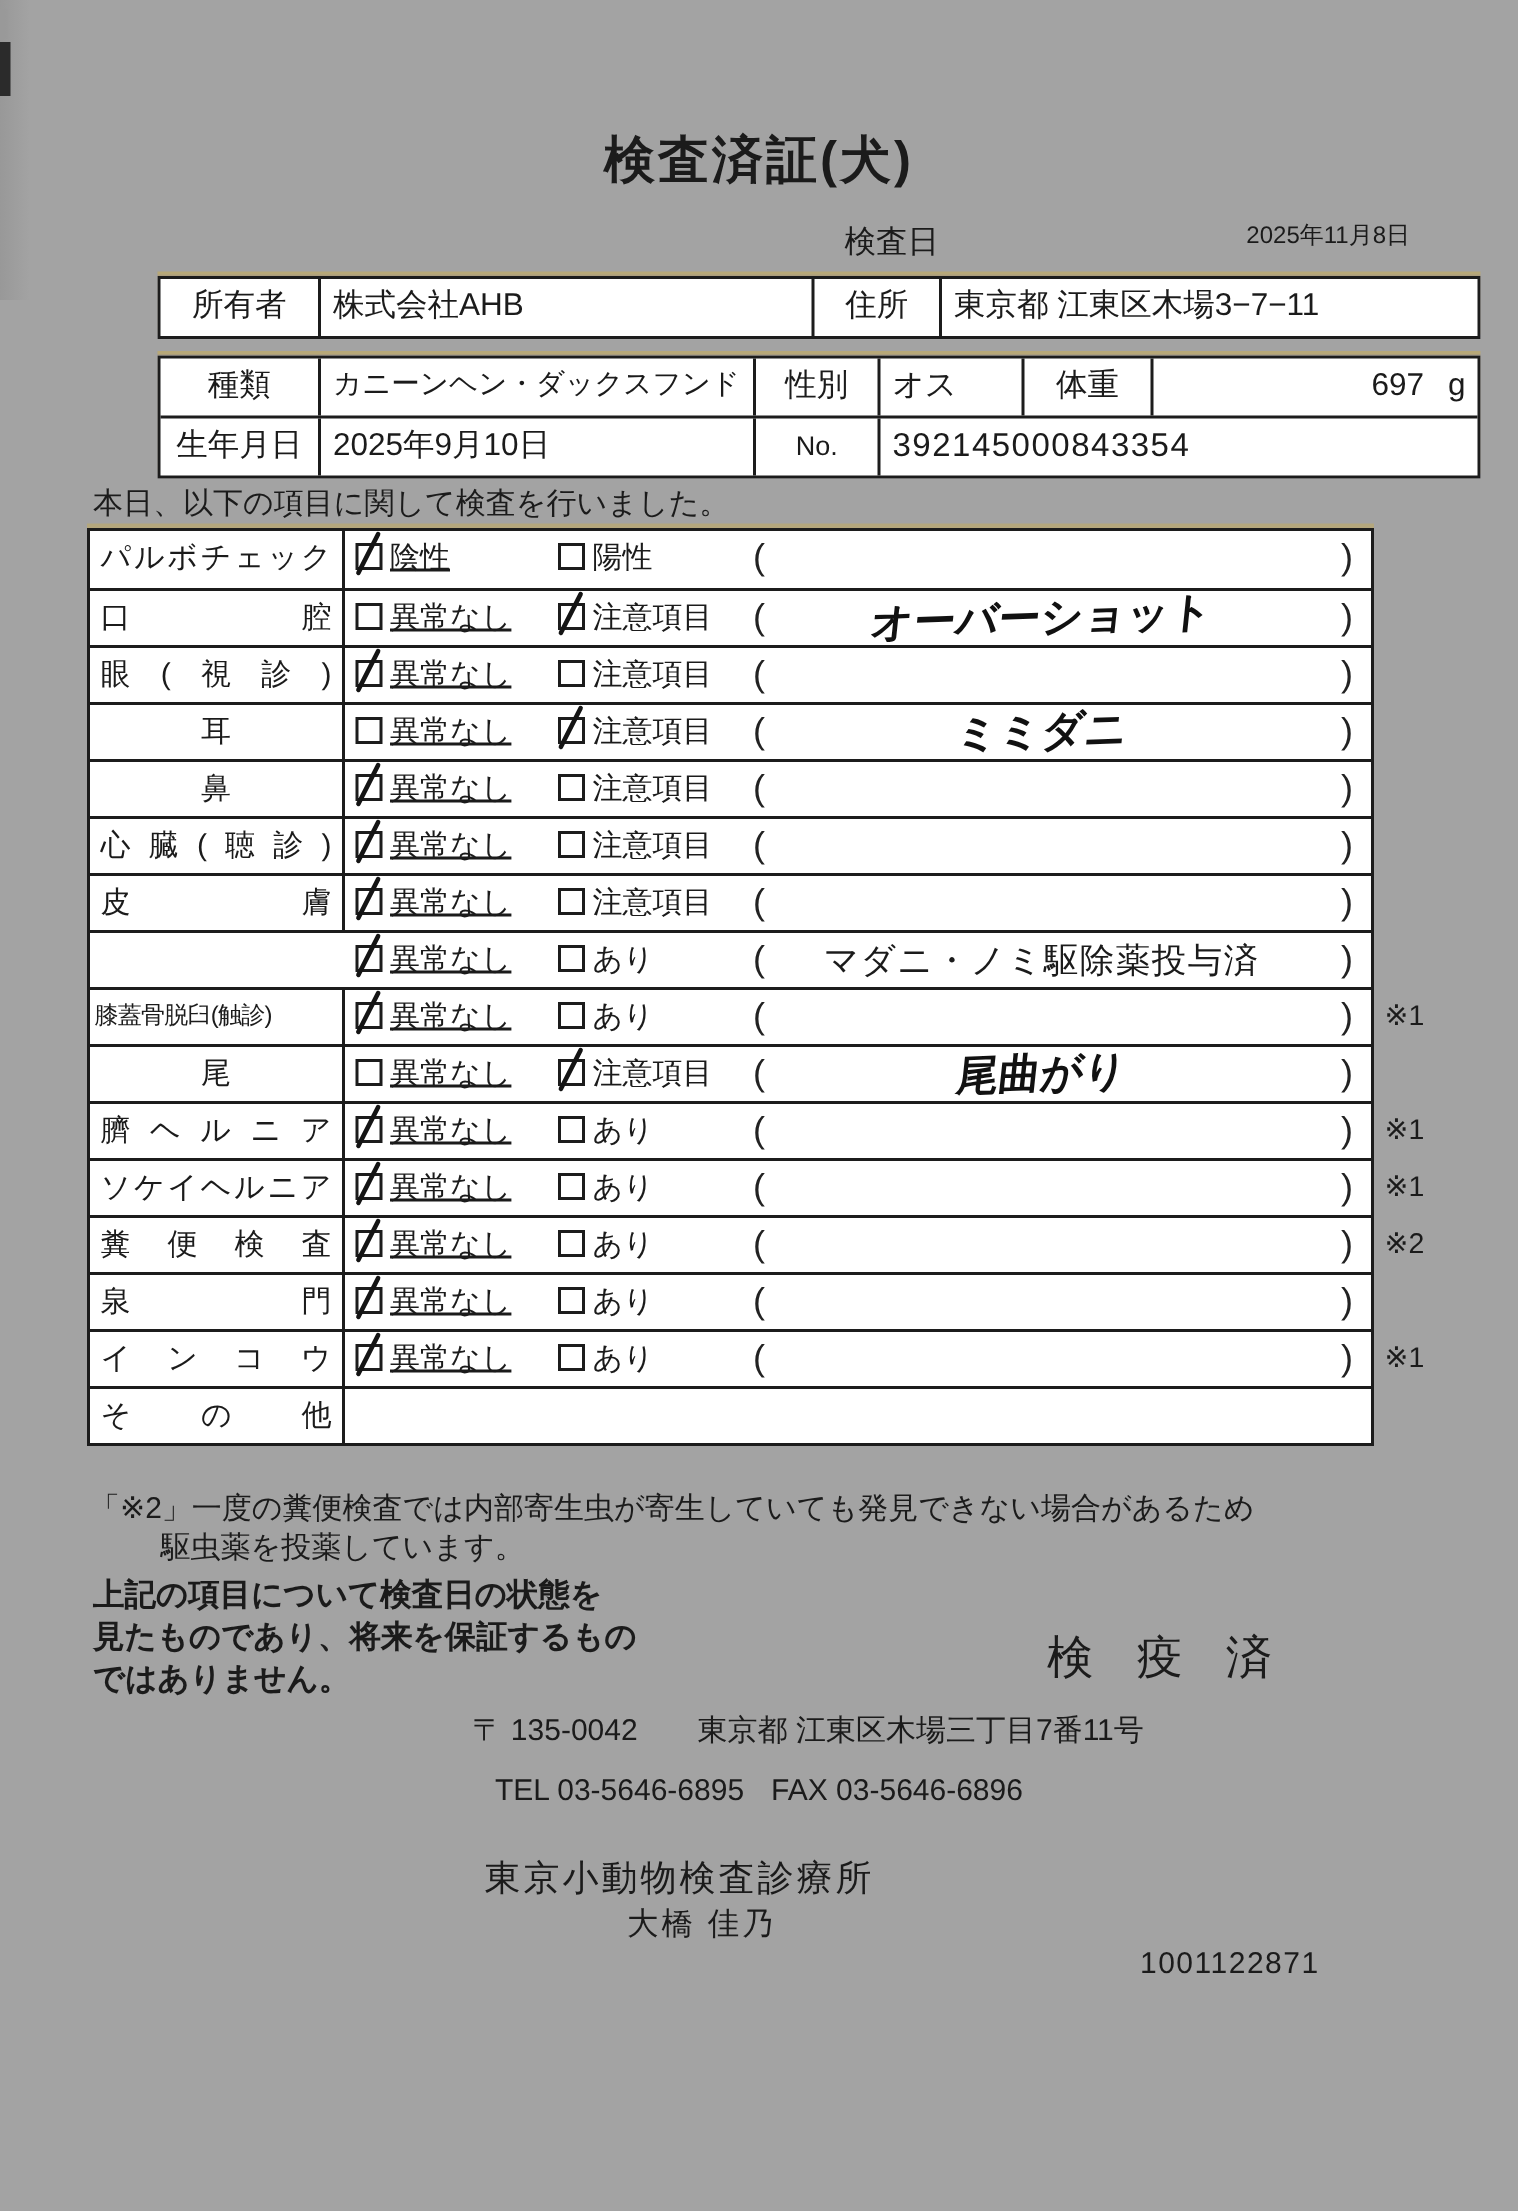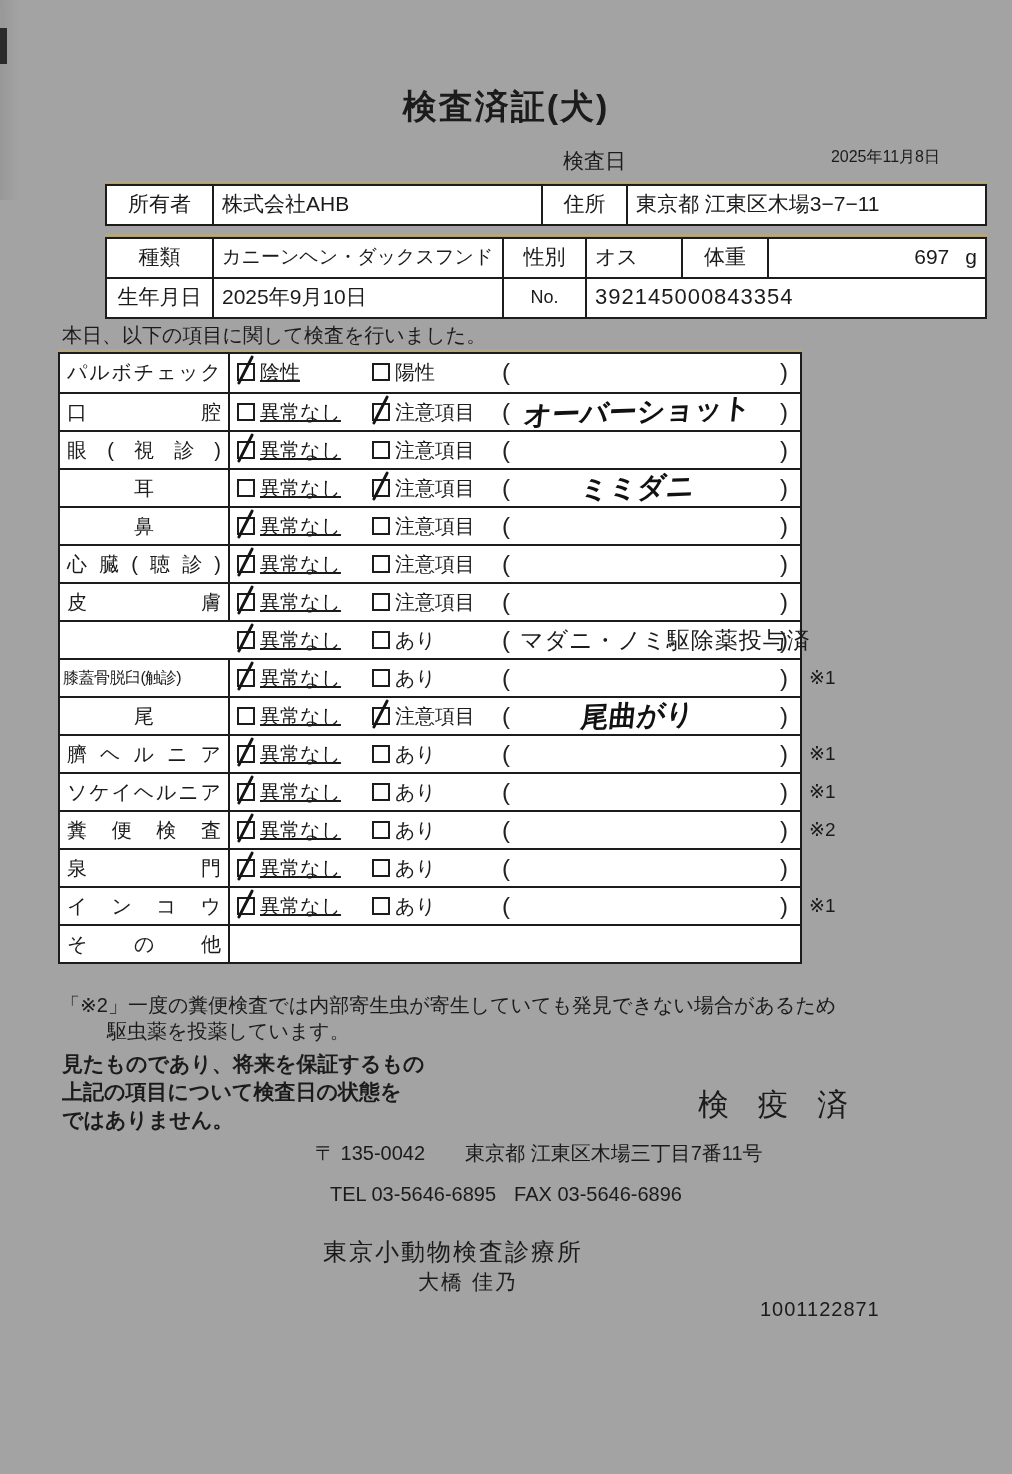--- a/index.html
+++ b/index.html
@@ -45,21 +45,21 @@
   #pet-table .c3{width:83px;}
   #pet-table .c4{width:96px;}
   #pet-table .c5{width:86px;}
   #pet-table .c6{flex:1;}
   #pet-table .c6b{flex:1;}
   .unit{margin-left:16px;}
 
   .intro{position:absolute;left:62px;top:322px;font-size:20px;}
 
   
-  .check-table{position:absolute;left:58px;top:352px;width:744px;
+  .check-table{position:absolute;left:58px;top:352px;width:858px;
     border:2.5px solid #1c1c1c;box-sizing:border-box;background:#fff;
     box-shadow:0 -3px 0 rgba(222,178,40,.3);}
   .row{position:relative;height:38px;line-height:36px;box-sizing:border-box;}
   .row + .row{border-top:2px solid #1c1c1c;}
   .cell.label{position:absolute;left:0;top:0;bottom:0;width:170px;
     border-right:2px solid #1c1c1c;box-sizing:border-box;padding:0 7px;
     font-size:20px;overflow:hidden;}
   .cell.label.spread{text-align:justify;text-align-last:justify;}
   .cell.label.center{text-align:center;}
   .cell.label.tight{text-align:left;font-size:16px;letter-spacing:-.5px;padding:0 3px;}
@@ -315,22 +315,22 @@
         
         
       </div>
     </div>
     </div>
 
   <div class="fn" id="fn2a">「※2」一度の糞便検査では内部寄生虫が寄生していても発見できない場合があるため</div>
   <div class="fn" id="fn2b">駆虫薬を投薬しています。</div>
 
   <div class="disclaimer">
+    <div>上記の項目について検査日の状態を</div>
     <div>見たものであり、将来を保証するもの</div>
-    <div>上記の項目について検査日の状態を</div>
     <div>ではありません。</div>
   </div>
 
   <div class="stamp">検 疫 済</div>
 
   <div class="postal-line">
     <span>〒 135-0042</span><span class="gap"></span><span>東京都 江東区木場三丁目7番11号</span>
   </div>
   <div class="tel-line">
     <span>TEL 03-5646-6895</span><span class="gap"></span><span>FAX 03-5646-6896</span>

